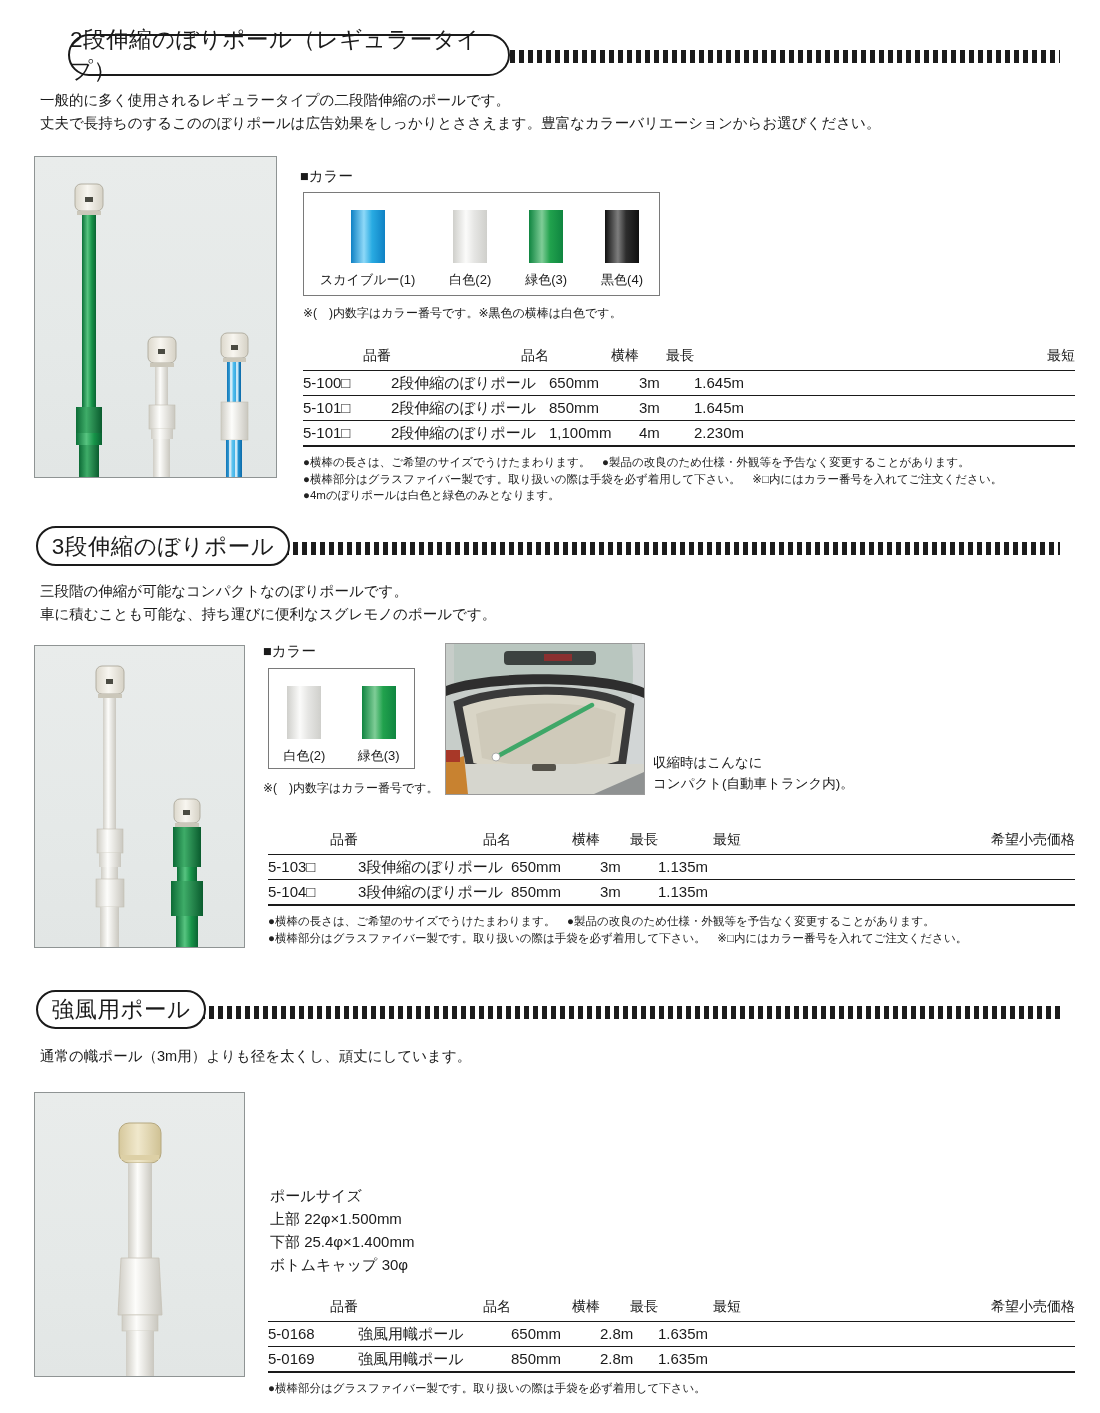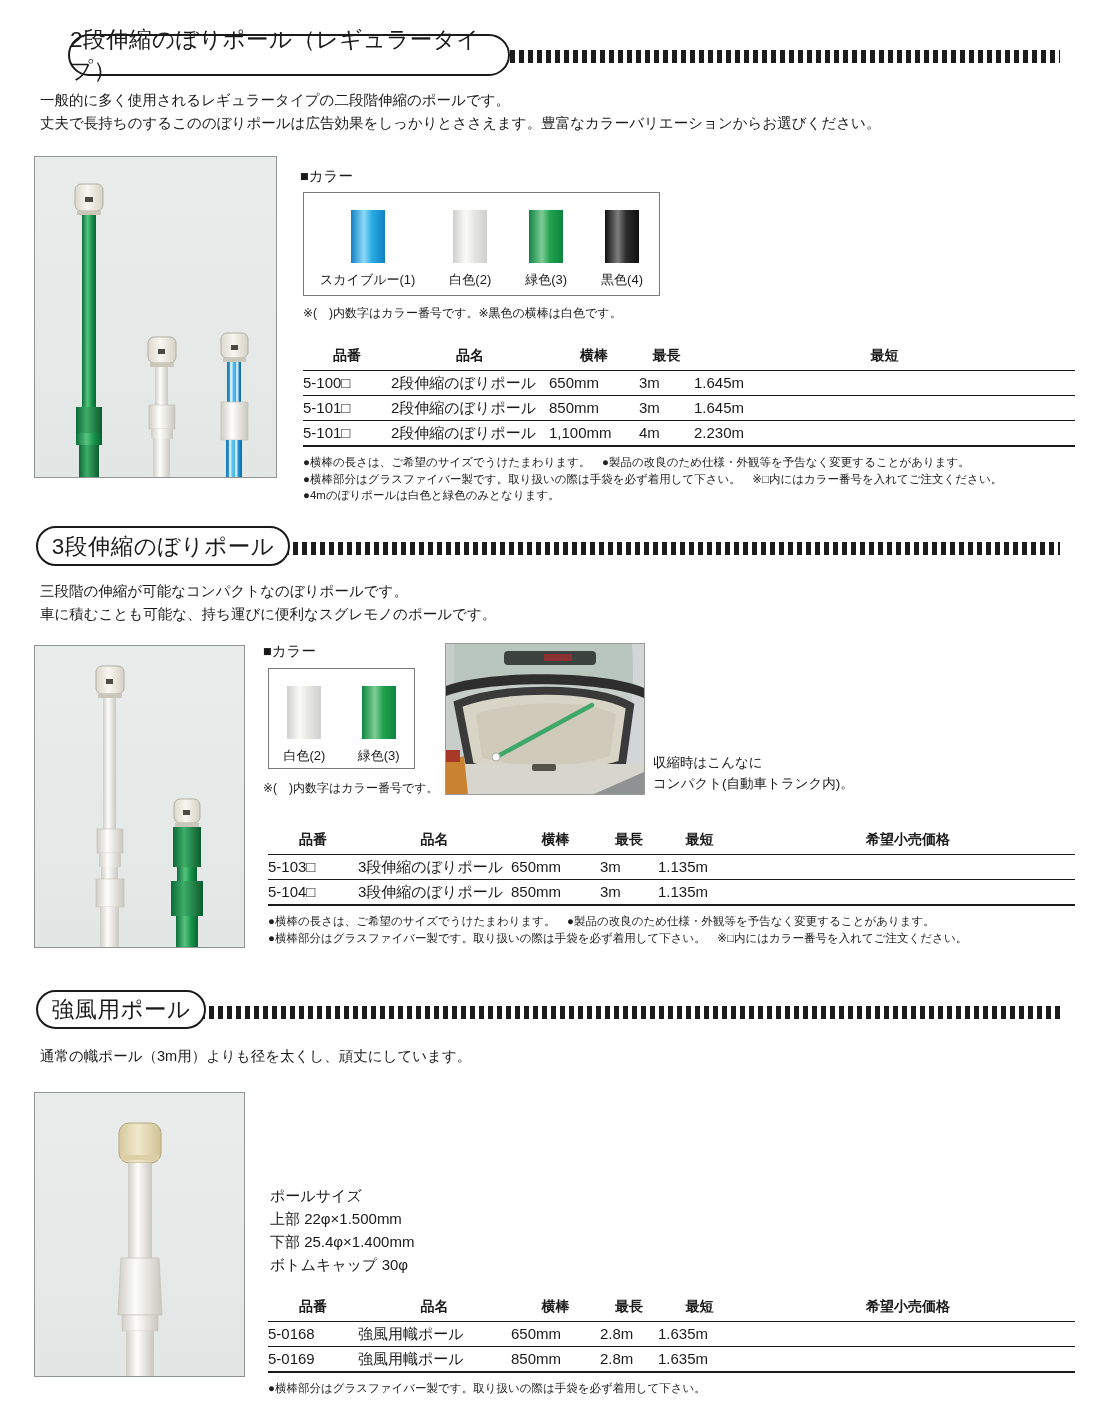--- a/index.html
+++ b/index.html
@@ -34,21 +34,21 @@
     display:flex; align-items:flex-start; justify-content:space-evenly;
     padding-top:17px; background:#ffffff;gap:18px;
   }
   .swatch-cell { display:flex; flex-direction:column; align-items:center; }
   .swatch { width:34px; height:53px; }
   .swatch-label { font-size:13px; margin-top:8px; white-space:nowrap; }
   .swatch-note { font-size:12px; }
 
   .ptable { border-collapse:collapse; table-layout:fixed; width:100%; }
   .ptable th {
-    text-align:center; font-weight:bold; font-size:14px; padding:1px 0 5px;
+    text-align:right; font-weight:normal; font-size:14px; padding:1px 0 5px;
     border-bottom:1.5px solid #1a1a1a;
   }
   .ptable td {
     font-size:15px; line-height:18px; padding:3px 0 3px;
     border-bottom:1.5px solid #1a1a1a; white-space:nowrap; overflow:hidden;
   }
   .ptable tbody tr:last-child td { border-bottom:2.5px solid #1a1a1a; }
 
   .notes { margin-top:7px; }
   .note-line { font-size:11.5px; line-height:16.5px; color:#222222; }

